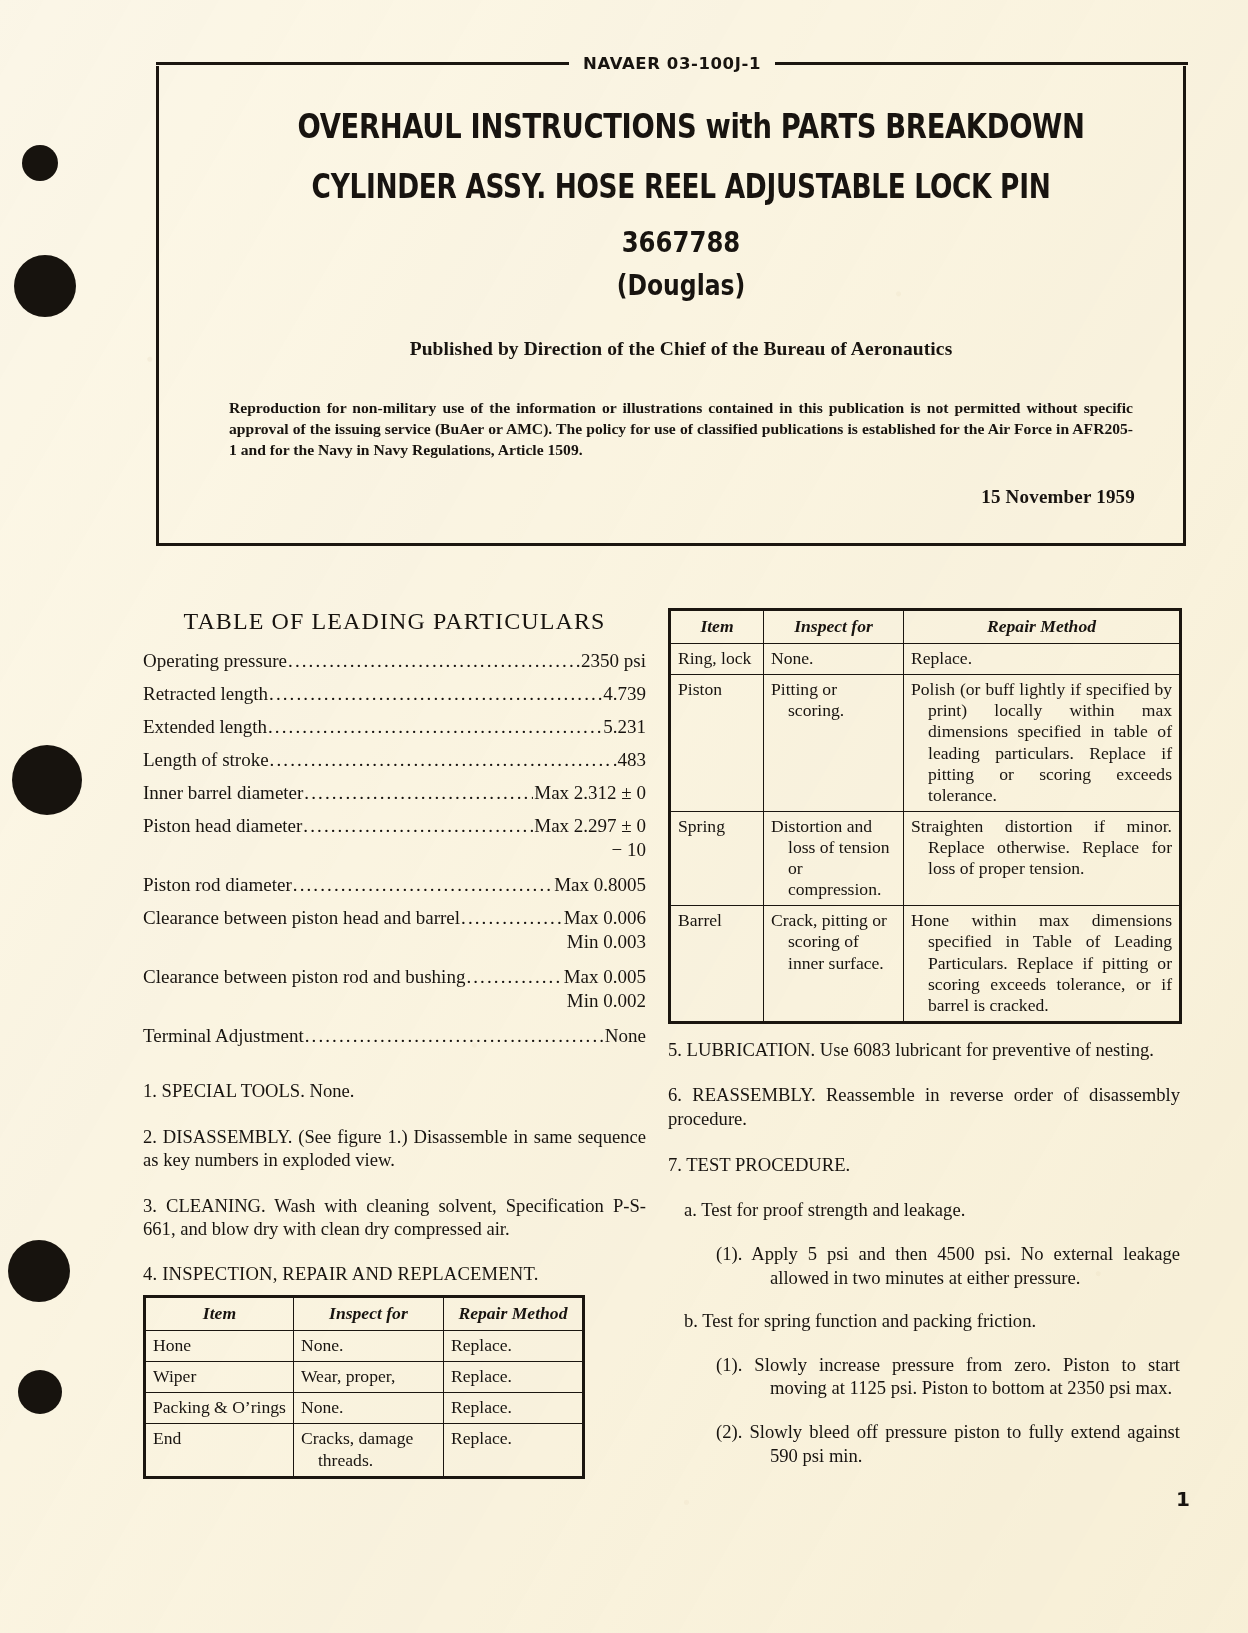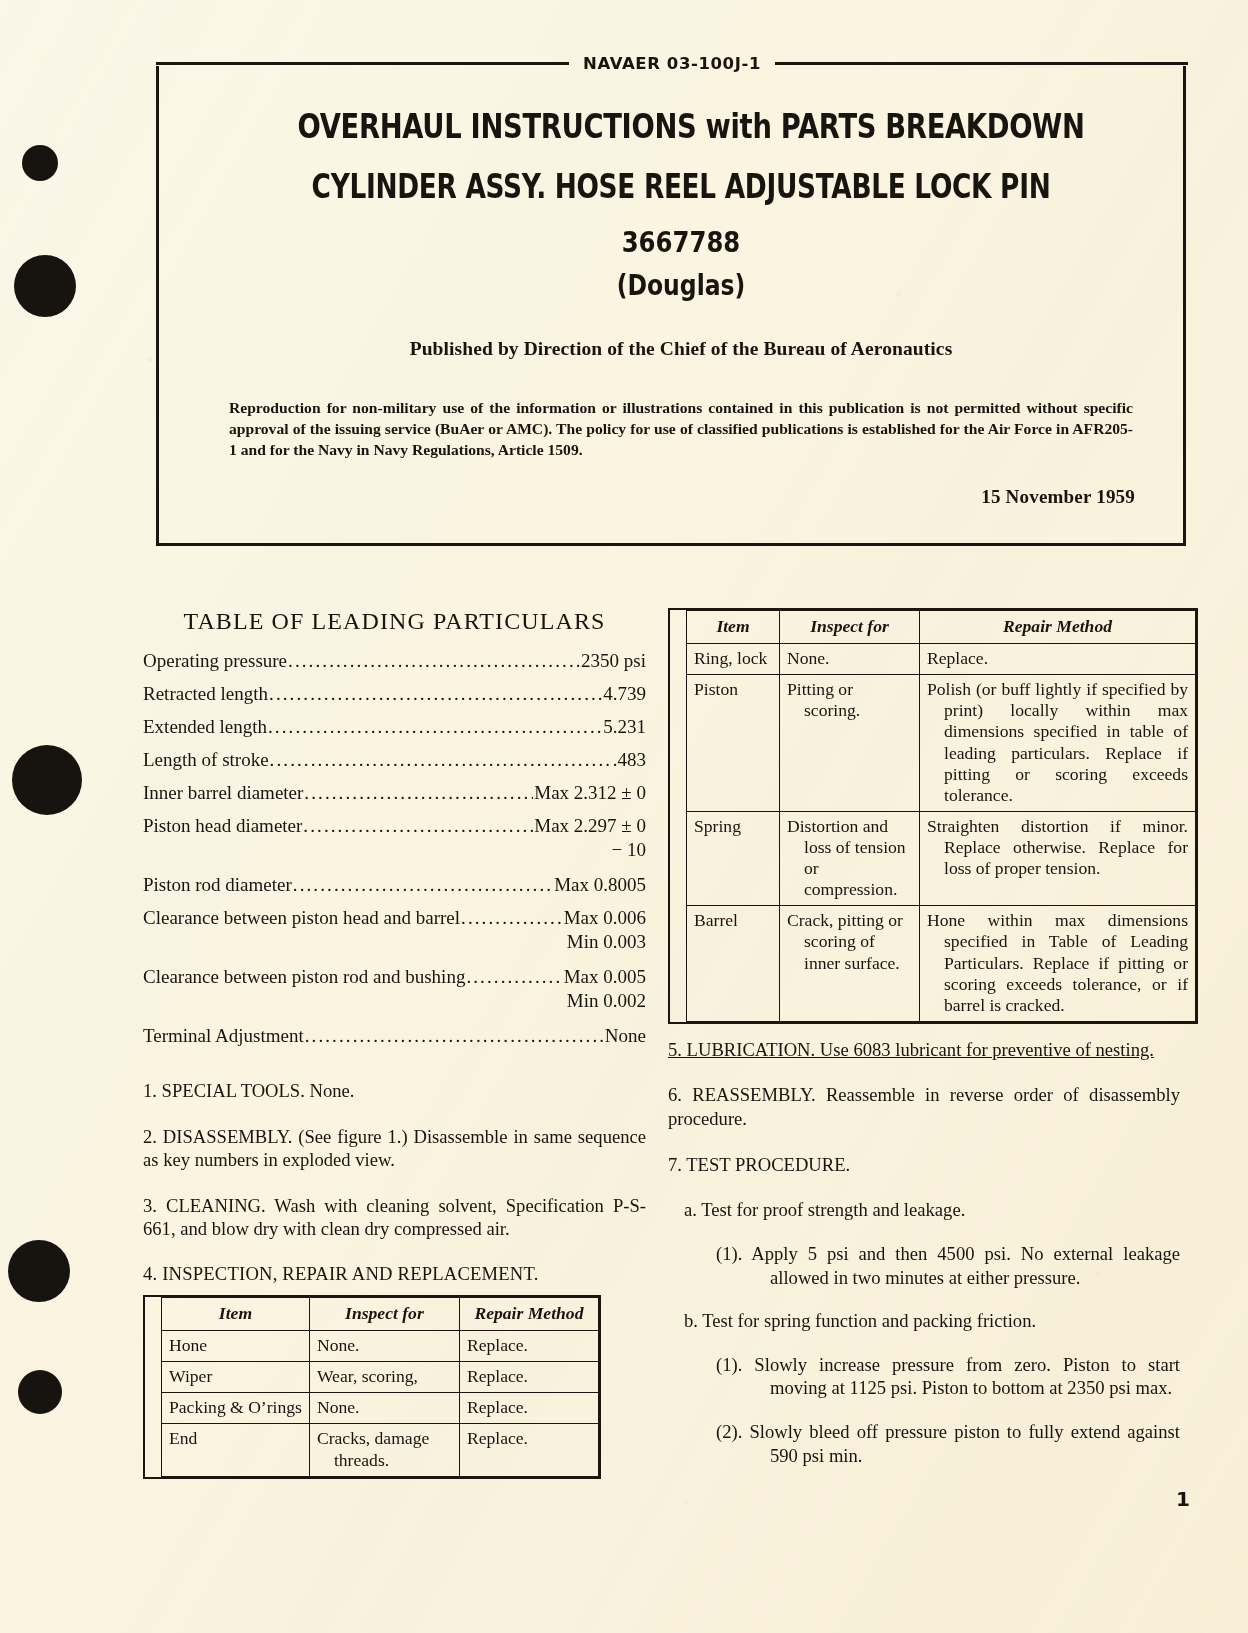--- a/index.html
+++ b/index.html
@@ -221,21 +221,21 @@
   table.insp thead th {
     text-align: center;
     font-style: italic;
     font-weight: 700;
     font-size: 17.6px;
     padding: 5px 6px 6px 6px;
   }
   table.insp td.item { white-space: nowrap; }
   table.insp td.ind { text-indent: -17px; padding-left: 24px; }
   table.insp td.just { text-align: justify; text-indent: -17px; padding-left: 24px; }
-  .tbl-outer { border: 2.6px solid #1b1610; padding-left: 16px; }
+  .tbl-outer { border: 2.6px solid #1b1610; }
   .tbl-outer table.insp { border: none; }
 
   .sec-head {
     font-size: 18.6px;
     margin: 0 0 10px 0;
     letter-spacing: .2px;
   }
 
   .page-number {
     position: absolute;
@@ -361,21 +361,21 @@
           </tr>
         </thead>
         <tbody>
           <tr>
             <td class="item">Hone</td>
             <td>None.</td>
             <td>Replace.</td>
           </tr>
           <tr>
             <td class="item">Wiper</td>
-            <td>Wear, scoring,</td>
+            <td>Wear, proper,</td>
             <td>Replace.</td>
           </tr>
           <tr>
             <td class="item ind">Packing &amp; O’rings</td>
             <td>None.</td>
             <td>Replace.</td>
           </tr>
           <tr>
             <td class="item">End</td>
             <td class="ind">Cracks, damage threads.</td>
@@ -420,21 +420,21 @@
           </tr>
           <tr>
             <td class="item">Barrel</td>
             <td class="ind">Crack, pitting or scoring of inner surface.</td>
             <td class="just">Hone within max dimensions specified in Table of Leading Particulars. Replace if pitting or scoring exceeds tolerance, or if barrel is cracked.</td>
           </tr>
         </tbody>
       </table>
     </div>
 
-    <p class="body" style="margin-top:14px;text-decoration:underline;">5. LUBRICATION. Use 6083 lubricant for preventive of nesting.</p>
+    <p class="body" style="margin-top:14px;">5. LUBRICATION. Use 6083 lubricant for preventive of nesting.</p>
     <p class="body">6. REASSEMBLY. Reassemble in reverse order of disassembly procedure.</p>
     <p class="body" style="">7. TEST PROCEDURE.</p>
 
     <div class="hang-a">a. Test for proof strength and leakage.</div>
     <div class="hang-n">(1). Apply 5 psi and then 4500 psi. No external leakage allowed in two minutes at either pressure.</div>
     <div class="hang-a">b. Test for spring function and packing friction.</div>
     <div class="hang-n">(1). Slowly increase pressure from zero. Piston to start moving at 1125 psi. Piston to bottom at 2350 psi max.</div>
     <div class="hang-n">(2). Slowly bleed off pressure piston to fully extend against 590 psi min.</div>
   </div>
 

